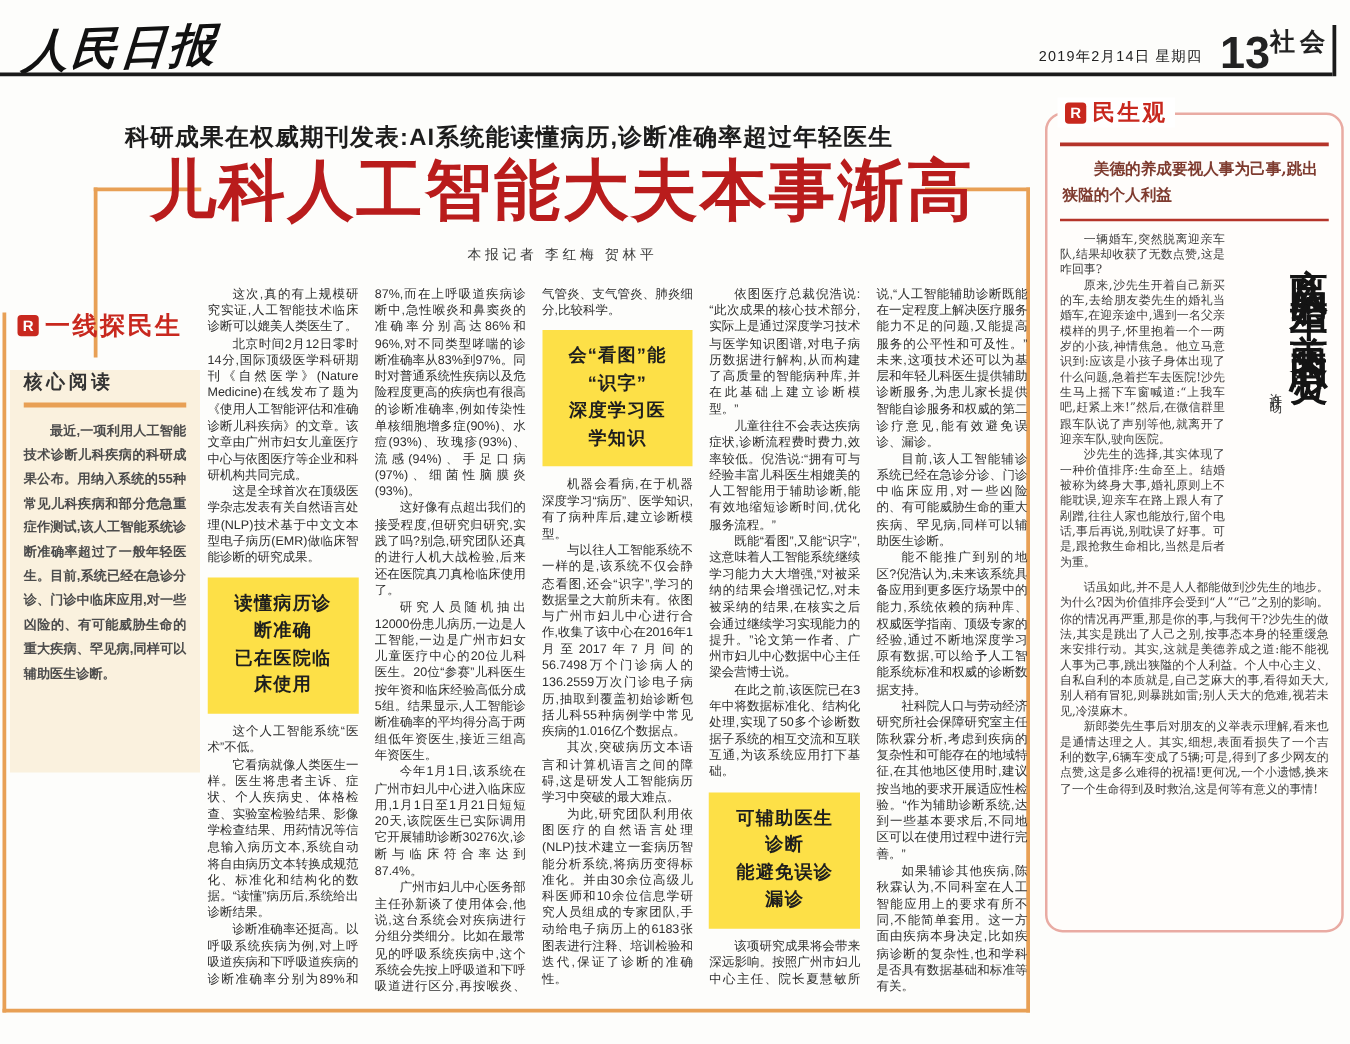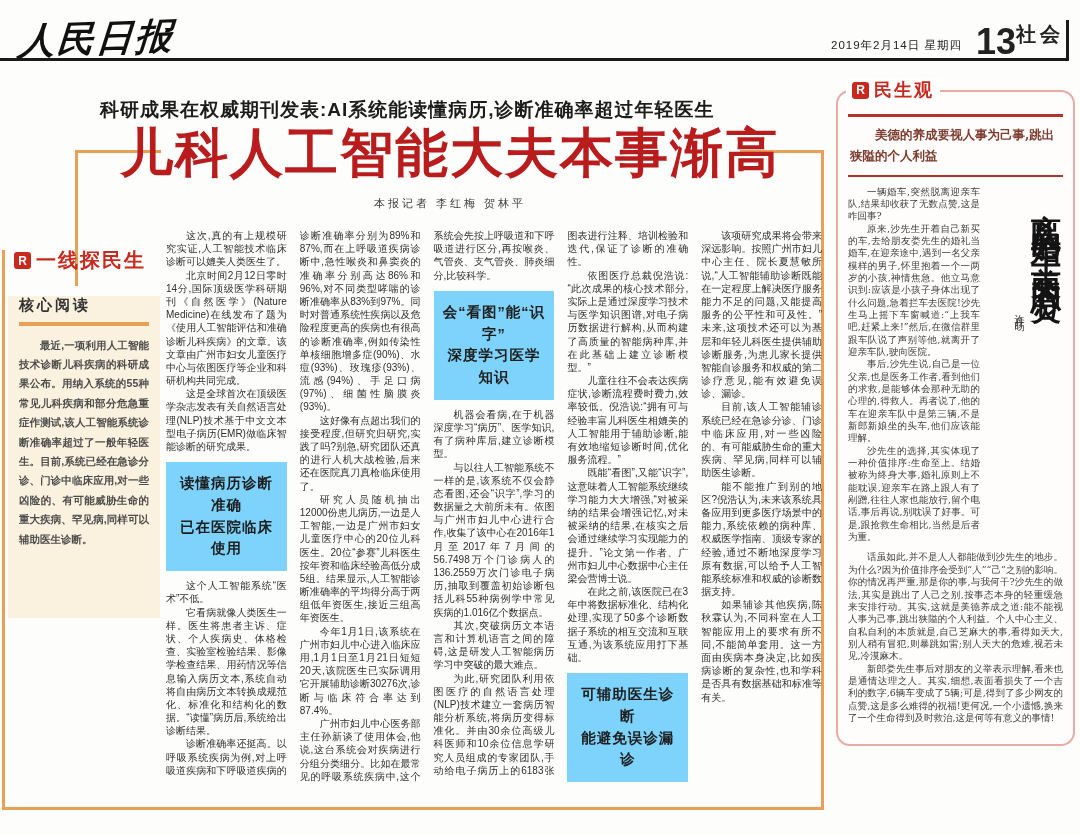--- a/index.html
+++ b/index.html
@@ -61,23 +61,23 @@
   
   .body-cols{
     position:absolute;left:166px;top:229px;width:656px;height:578px;
     column-count:5;column-gap:13px;overflow:hidden;
   }
   .body-para{
     font-size:10px;line-height:1.32;color:#2e2e2e;text-align:justify;
     text-indent:2em;margin:0;
   }
   .body-subhead{
-    background:#7dd3fc;color:#1e1e1e;font-size:14.5px;font-weight:800;
+    background:#fde047;color:#1e1e1e;font-size:14.5px;font-weight:800;
     text-align:center;line-height:1.5;white-space:pre-line;
-    padding:11px 8px;margin:9px 0 8px;break-inside:avoid;letter-spacing:1px;
+    padding:11px 20px;margin:9px 0 8px;break-inside:avoid;letter-spacing:1px;
   }
 
   
   .opinion-box{
     position:absolute;left:836px;top:90px;width:215px;height:632px;
     border:2px solid #e9aba3;border-radius:14px;padding:12px 10px 8px;
     background:#fffdfb;overflow:hidden;
   }
   .label-view{left:846px;top:78px;background:#fff;padding:0 6px;z-index:3;}
   .label-view .ltext{font-size:18px;}
@@ -162,30 +162,30 @@
     <p class="body-para">为此,研究团队利用依图医疗的自然语言处理(NLP)技术建立一套病历智能分析系统,将病历变得标准化。并由30余位高级儿科医师和10余位信息学研究人员组成的专家团队,手动给电子病历上的6183张图表进行注释、培训检验和迭代,保证了诊断的准确性。</p>
     <p class="body-para">依图医疗总裁倪浩说:“此次成果的核心技术部分,实际上是通过深度学习技术与医学知识图谱,对电子病历数据进行解构,从而构建了高质量的智能病种库,并在此基础上建立诊断模型。”</p>
     <p class="body-para">儿童往往不会表达疾病症状,诊断流程费时费力,效率较低。倪浩说:“拥有可与经验丰富儿科医生相媲美的人工智能用于辅助诊断,能有效地缩短诊断时间,优化服务流程。”</p>
     <p class="body-para">既能“看图”,又能“识字”,这意味着人工智能系统继续学习能力大大增强,“对被采纳的结果会增强记忆,对未被采纳的结果,在核实之后会通过继续学习实现能力的提升。”论文第一作者、广州市妇儿中心数据中心主任梁会营博士说。</p>
     <p class="body-para">在此之前,该医院已在3年中将数据标准化、结构化处理,实现了50多个诊断数据子系统的相互交流和互联互通,为该系统应用打下基础。</p>
     <h3 class="body-subhead">可辅助医生诊断
 能避免误诊漏诊</h3>
     <p class="body-para">该项研究成果将会带来深远影响。按照广州市妇儿中心主任、院长夏慧敏所说,“人工智能辅助诊断既能在一定程度上解决医疗服务能力不足的问题,又能提高服务的公平性和可及性。”未来,这项技术还可以为基层和年轻儿科医生提供辅助诊断服务,为患儿家长提供智能自诊服务和权威的第二诊疗意见,能有效避免误诊、漏诊。</p>
     <p class="body-para">目前,该人工智能辅诊系统已经在急诊分诊、门诊中临床应用,对一些凶险的、有可能威胁生命的重大疾病、罕见病,同样可以辅助医生诊断。</p>
     <p class="body-para">能不能推广到别的地区?倪浩认为,未来该系统具备应用到更多医疗场景中的能力,系统依赖的病种库、权威医学指南、顶级专家的经验,通过不断地深度学习原有数据,可以给予人工智能系统标准和权威的诊断数据支持。</p>
+    <p class="body-para">社科院人口与劳动经济研究所社会保障研究室主任陈秋霖分析,考虑到疾病的复杂性和可能存在的地域特征,在其他地区使用时,建议按当地的要求开展适应性检验。“作为辅助诊断系统,达到一些基本要求后,不同地区可以在使用过程中进行完善。”</p>
     <p class="body-para">如果辅诊其他疾病,陈秋霖认为,不同科室在人工智能应用上的要求有所不同,不能简单套用。这一方面由疾病本身决定,比如疾病诊断的复杂性,也和学科是否具有数据基础和标准等有关。</p>
   </div>
 
 <div class="opinion-box">
   <div class="op-intro">美德的养成要视人事为己事,跳出狭隘的个人利益</div>
   <div class="op-row">
     <div class="op-narrow">
         <p class="op-para">一辆婚车,突然脱离迎亲车队,结果却收获了无数点赞,这是咋回事?</p>
         <p class="op-para">原来,沙先生开着自己新买的车,去给朋友娄先生的婚礼当婚车,在迎亲途中,遇到一名父亲模样的男子,怀里抱着一个一两岁的小孩,神情焦急。他立马意识到:应该是小孩子身体出现了什么问题,急着拦车去医院!沙先生马上摇下车窗喊道:“上我车吧,赶紧上来!”然后,在微信群里跟车队说了声别等他,就离开了迎亲车队,驶向医院。</p>
-        <p class="op-para">事后,沙先生说,自己是一位父亲,也是医务工作者,看到他们的求救,是能够体会那种无助的心理的,得救人。再者说了,他的车在迎亲车队中是第三辆,不是新郎新娘坐的头车,他们应该能理解。</p>
         <p class="op-para">沙先生的选择,其实体现了一种价值排序:生命至上。结婚被称为终身大事,婚礼原则上不能耽误,迎亲车在路上跟人有了剐蹭,往往人家也能放行,留个电话,事后再说,别耽误了好事。可是,跟抢救生命相比,当然是后者为重。</p>
       </div>
     <div class="op-side">
       <div class="op-author">许丹旸</div>
       <div class="op-title">离队的婚车 美丽的心灵</div>
     </div>
   </div>
   <div class="op-wide">
       <p class="op-para">话虽如此,并不是人人都能做到沙先生的地步。为什么?因为价值排序会受到“人”“己”之别的影响。你的情况再严重,那是你的事,与我何干?沙先生的做法,其实是跳出了人己之别,按事态本身的轻重缓急来安排行动。其实,这就是美德养成之道:能不能视人事为己事,跳出狭隘的个人利益。个人中心主义、自私自利的本质就是,自己芝麻大的事,看得如天大,别人稍有冒犯,则暴跳如雷;别人天大的危难,视若未见,冷漠麻木。</p>
       <p class="op-para">新郎娄先生事后对朋友的义举表示理解,看来也是通情达理之人。其实,细想,表面看损失了一个吉利的数字,6辆车变成了5辆;可是,得到了多少网友的点赞,这是多么难得的祝福!更何况,一个小遗憾,换来了一个生命得到及时救治,这是何等有意义的事情!</p>

